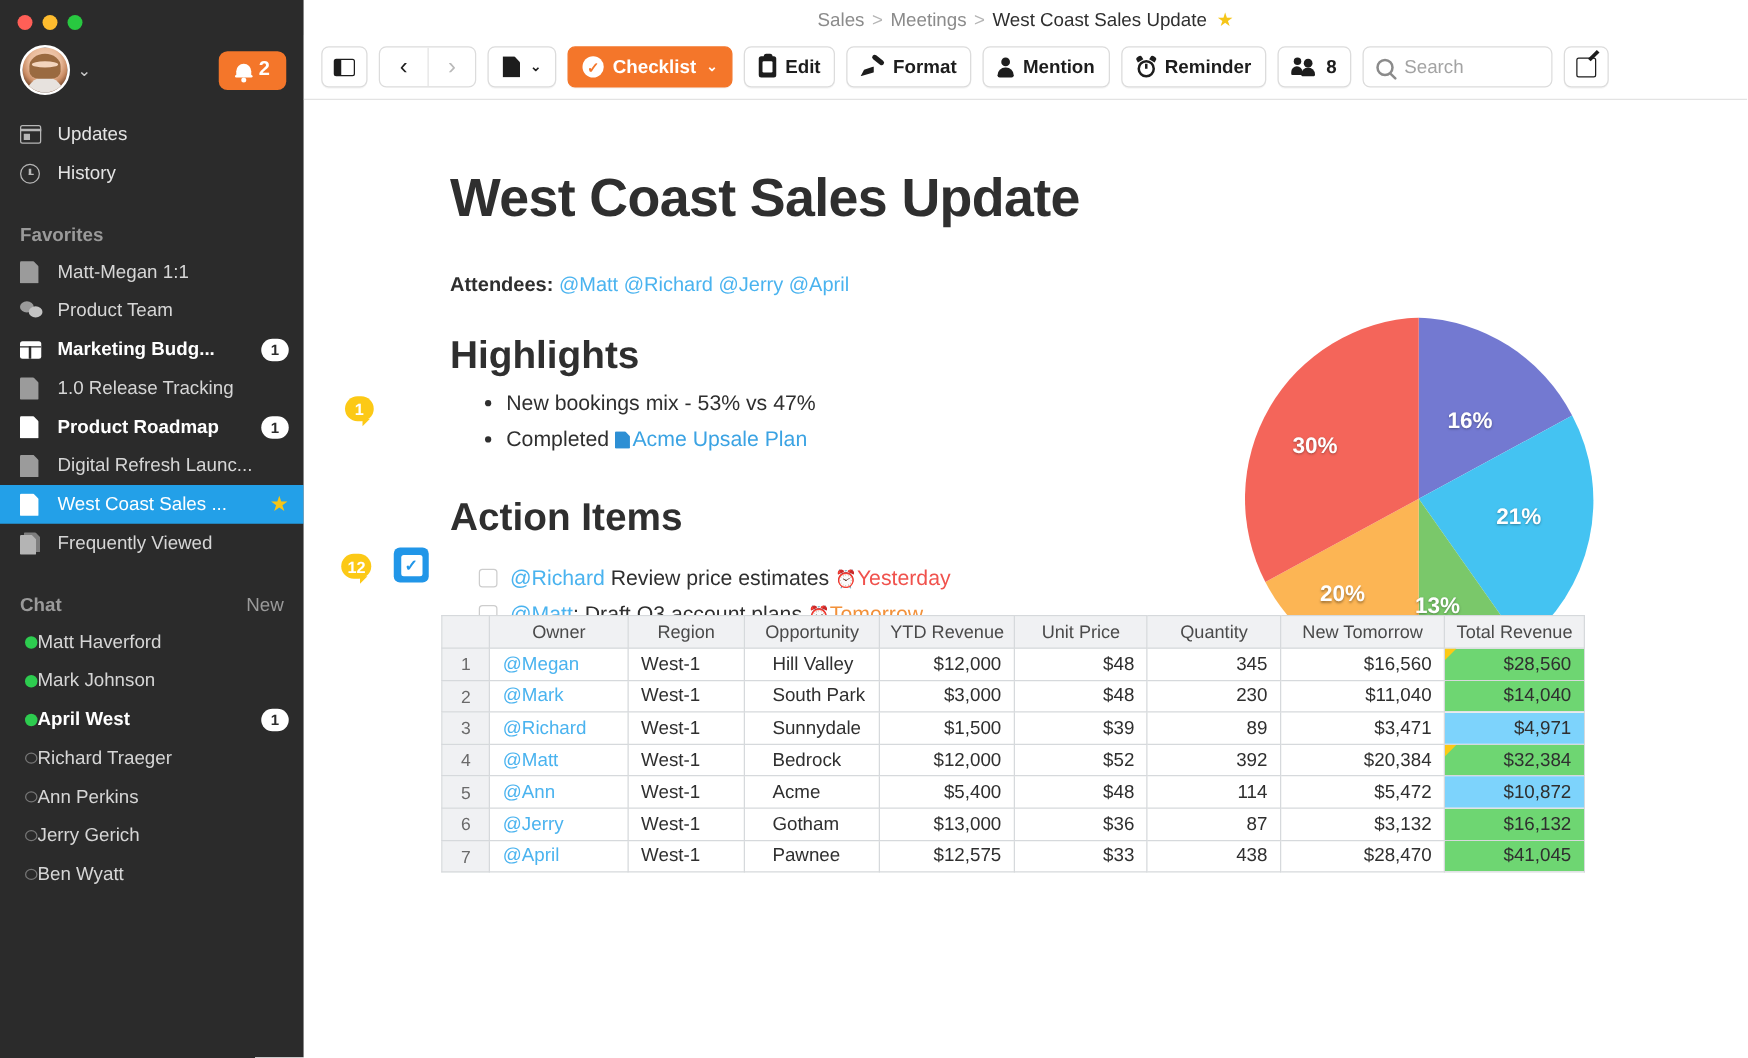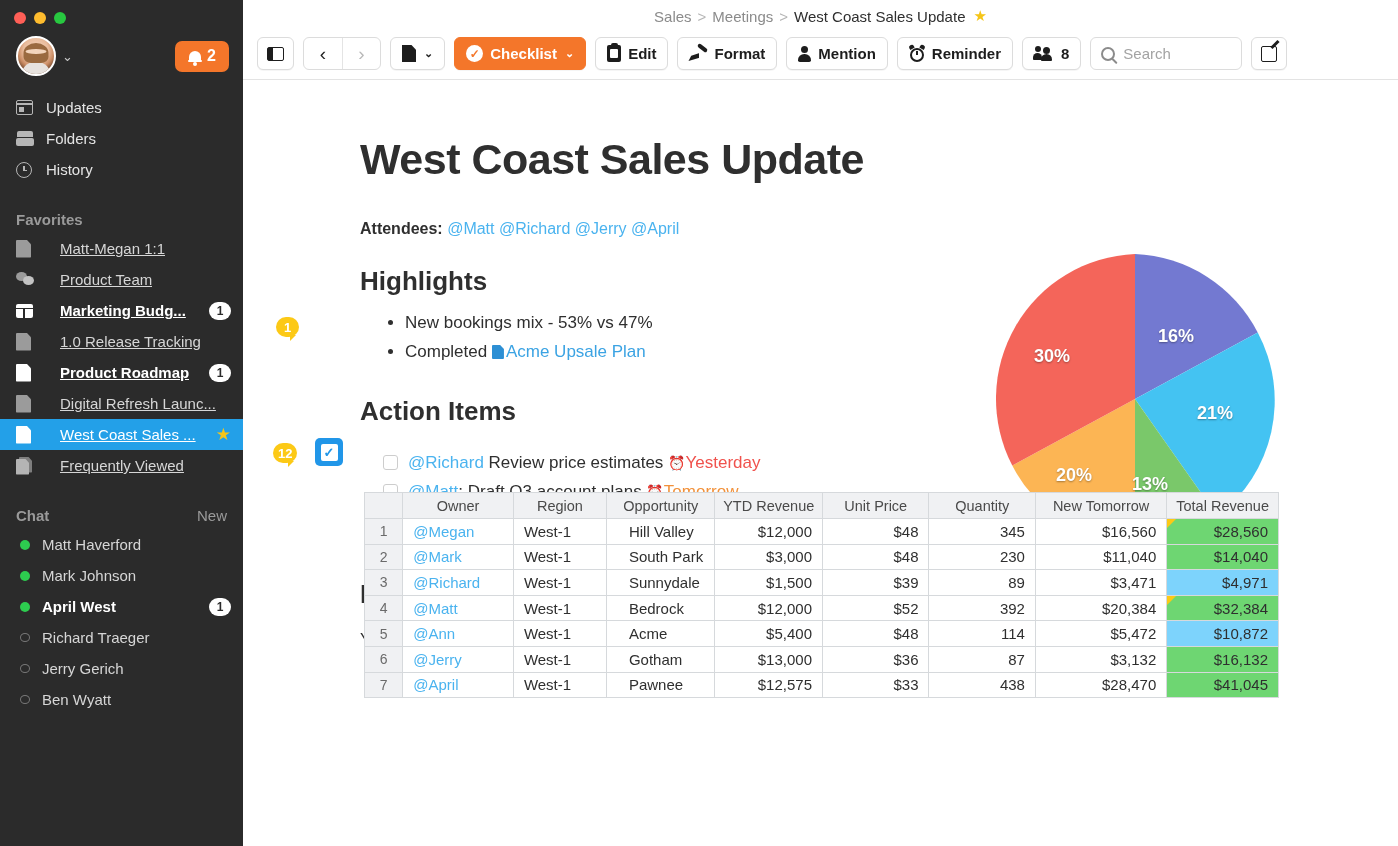--- a/index.html
+++ b/index.html
@@ -108,21 +108,21 @@
     margin-top: 20px;
   }
   .section-title .right { margin-left: auto; font-weight: normal; color: #9a9a9a; }
 
   .fav-item {
     display: flex; align-items: center;
     height: 31px; padding: 0 12px 0 16px;
     color: #d6d6d6; font-size: 15px;
   }
   .fav-item .ic { width: 22px; flex: 0 0 22px; display: flex; align-items: center; }
-  .fav-item .lbl { margin-left: 22px; white-space: nowrap; overflow: hidden; text-overflow: ellipsis; text-decoration: underline; }
+  .fav-item .lbl { margin-left: 8px; white-space: nowrap; overflow: hidden; text-overflow: ellipsis; }
   .fav-item.bold .lbl { font-weight: bold; color: #ffffff; }
   .fav-item.active { background: #23a0e8; }
   .fav-item.active .lbl { color: #ffffff; }
   .count-pill {
     margin-left: auto; background: #ffffff; color: #2b2b2b;
     border-radius: 9px; min-width: 22px; height: 18px;
     font-size: 12px; font-weight: bold;
     display: flex; align-items: center; justify-content: center;
     padding: 0 6px;
   }
@@ -134,21 +134,21 @@
     height: 31px; padding: 0 12px 0 16px;
     color: #d6d6d6; font-size: 15px;
   }
   .chat-item.bold { color: #ffffff; font-weight: bold; }
   .dot {
     width: 10px; height: 10px; border-radius: 50%;
     flex: 0 0 10px; margin-left: 4px;
   }
   .dot.on { background: #2dcc4f; }
   .dot.off { background: transparent; border: 1.5px solid #777; width: 9px; height: 9px; }
-  .chat-item .lbl { margin-left: 12px; }
+  .chat-item .lbl { }
 
   
   .doc-ic {
     width: 15px; height: 18px; background: #9b9b9b;
     position: relative; border-radius: 1px;
     clip-path: polygon(0 0, 70% 0, 100% 26%, 100% 100%, 0 100%);
   }
   .doc-ic.white { background: #ffffff; }
   .stack-ic { width: 16px; height: 18px; position: relative; }
   .stack-ic i {
@@ -317,21 +317,21 @@
     position: absolute; left: 117px; top: 55px;
     letter-spacing: -0.5px;
   }
   .attendees {
     position: absolute; left: 117px; top: 140px;
     font-size: 16px; color: #2f2f2f;
   }
   .attendees b { font-weight: bold; }
   .mention { color: #4ab3ef; }
   .h2 {
-    font-size: 26px; font-weight: bold; color: #2f2f2f;
+    font-size: 31px; font-weight: bold; color: #2f2f2f;
     position: absolute; left: 117px;
   }
   .bullets { position: absolute; left: 140px; font-size: 17px; color: #2f2f2f; }
   .bullets li { list-style: disc; margin-left: 22px; line-height: 29px; }
   .link { color: #3ba3e3; }
   .doclink-ic {
     display:inline-block; width: 12px; height: 14px; vertical-align: -2px;
     background: #2d8fd4; border-radius: 1px; margin-right: 2px;
     clip-path: polygon(0 0, 68% 0, 100% 28%, 100% 100%, 0 100%);
     position: relative;
@@ -374,21 +374,21 @@
 
   .formula-line { position: absolute; left: 117px; font-size: 16px; color: #2f2f2f; display:flex; align-items:center; gap: 7px; }
   .fx-chip {
     background: #e6e6e6; border-radius: 4px; padding: 2px 7px;
     font-size: 16px; color: #2f2f2f; display: inline-flex; align-items: center; gap: 5px;
   }
   .fx-chip .fx { font-style: italic; color: #8a8a8a; font-family: "Liberation Serif", serif; font-size: 14px; }
 
   
   .tbl {
-    position: absolute; left: 121px; top: 412px;
+    position: absolute; left: 110px; top: 412px;
     border-collapse: collapse;
     font-size: 15px; color: #2f2f2f;
     width: 915px;
     background: #fff;
   }
   .tbl th, .tbl td {
     border: 1px solid #d6d9dc;
     height: 25.6px; padding: 0 7px;
     font-weight: normal;
   }
@@ -454,26 +454,20 @@
 
     <div class="nav-list">
       <div class="nav-item">
         <span class="ic">
             <span class="updates-ic"></span>
           </span>
         <span class="lbl">Updates</span>
       </div>
       <div class="nav-item">
         <span class="ic">
-            <span class="folders-ic"></span>
-          </span>
-        <span class="lbl">Folders</span>
-      </div>
-      <div class="nav-item">
-        <span class="ic">
             <span class="history-ic"></span>
           </span>
         <span class="lbl">History</span>
       </div>
     </div>
 
     <div class="section-title">
       <span>Favorites</span>
     </div>
 
@@ -552,20 +546,24 @@
         <span class="lbl">Mark Johnson</span>
       </div>
       <div class="chat-item bold">
         <span class="dot on"></span>
         <span class="lbl">April West</span>
         <span class="count-pill">1</span>
       </div>
       <div class="chat-item">
         <span class="dot off"></span>
         <span class="lbl">Richard Traeger</span>
+      </div>
+      <div class="chat-item">
+        <span class="dot off"></span>
+        <span class="lbl">Ann Perkins</span>
       </div>
       <div class="chat-item">
         <span class="dot off"></span>
         <span class="lbl">Jerry Gerich</span>
       </div>
       <div class="chat-item">
         <span class="dot off"></span>
         <span class="lbl">Ben Wyatt</span>
       </div>
     </div>

